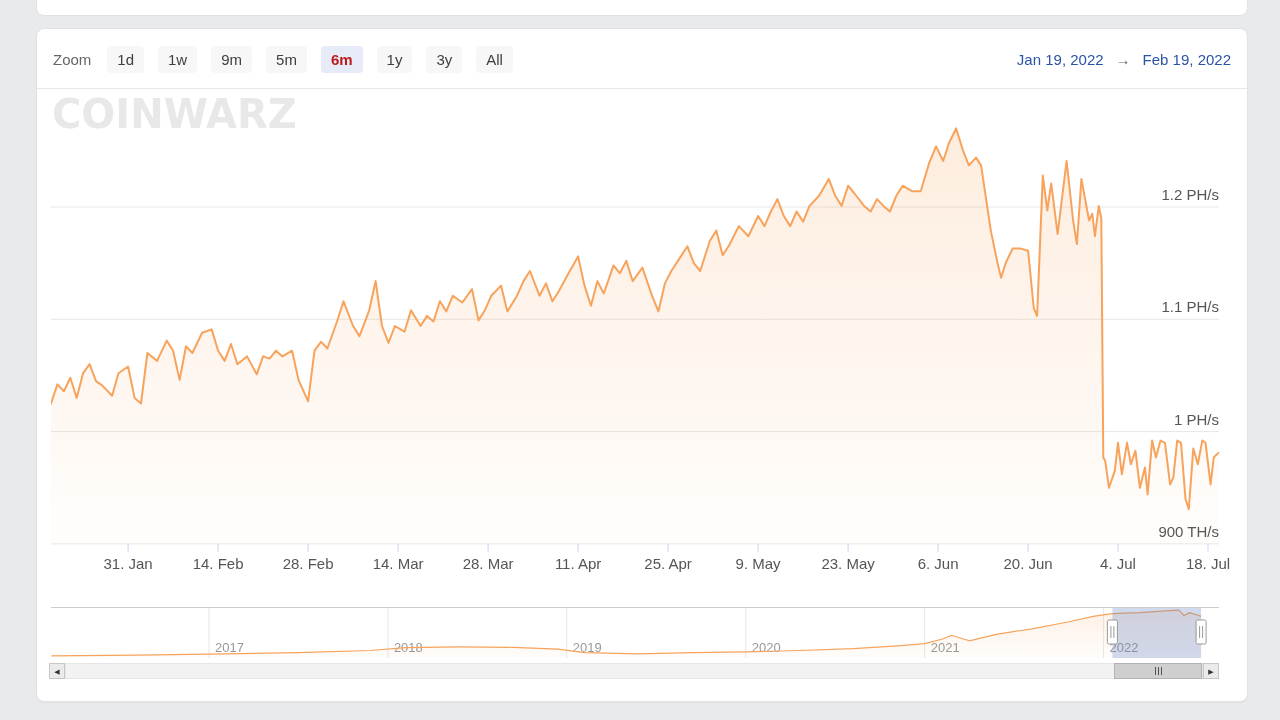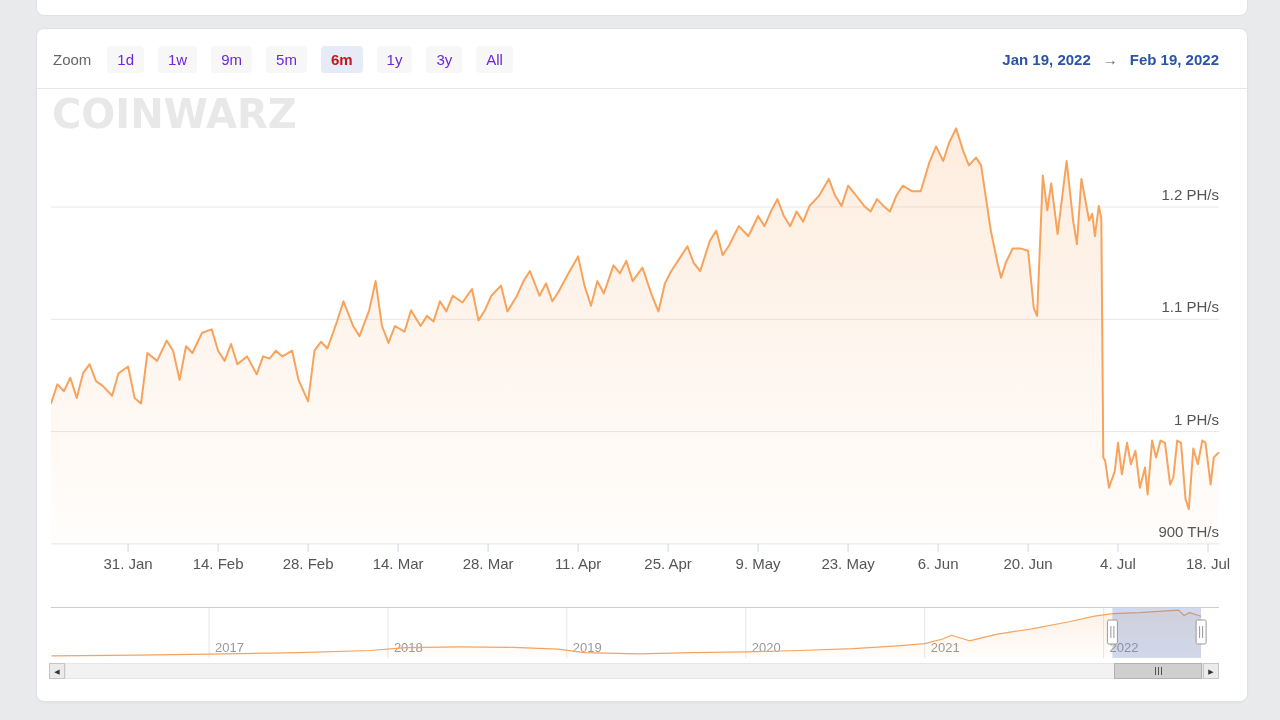--- a/index.html
+++ b/index.html
@@ -12,31 +12,31 @@
   .card-prev{
     position:absolute;left:36px;top:-18px;width:1210px;height:32px;
     background:#fff;border:1px solid #e1e2e5;border-radius:8px;
   }
   .card{
     position:absolute;left:36px;top:28px;width:1210px;height:672px;
     background:#fff;border:1px solid #e1e2e5;border-radius:8px;
     box-shadow:0 1px 2px rgba(0,0,0,0.04);
   }
   .toolbar{
-    position:absolute;left:16px;right:28px;top:16px;height:28px;
+    position:absolute;left:16px;right:16px;top:16px;height:28px;
     display:flex;align-items:center;
   }
   .zoom-label{font-size:15px;color:#666;margin-right:16px;}
   .zoom-buttons{display:flex;gap:14px;align-items:center;}
   .zbtn{
     background:#f7f7f7;border-radius:4px;padding:5px 10px;
-    font-size:15px;color:#6d28d9;cursor:pointer;white-space:nowrap;
+    font-size:15px;color:#404040;cursor:pointer;white-space:nowrap;
   }
   .zbtn.active{background:#e6ebf7;font-weight:bold;color:#b91c1c;}
-  .range-display{margin-left:auto;display:flex;align-items:center;gap:12px;font-weight:bold;}
+  .range-display{margin-left:auto;display:flex;align-items:center;gap:12px;}
   .range-date{font-size:15px;color:#2b54a5;cursor:pointer;}
   .range-arrow{font-size:15px;color:#666;}
   .divider{position:absolute;left:0;right:0;top:59px;height:1px;background:#e8e8e8;}
   .watermark{
     position:absolute;left:15px;top:62px;
     font-size:40px;font-weight:bold;letter-spacing:0px;color:#e8e8e8;
     font-family:"DejaVu Sans",sans-serif;user-select:none;
   }
   #main-chart{position:absolute;left:14px;top:65px;}
   #navigator{position:absolute;left:14px;top:577px;}

